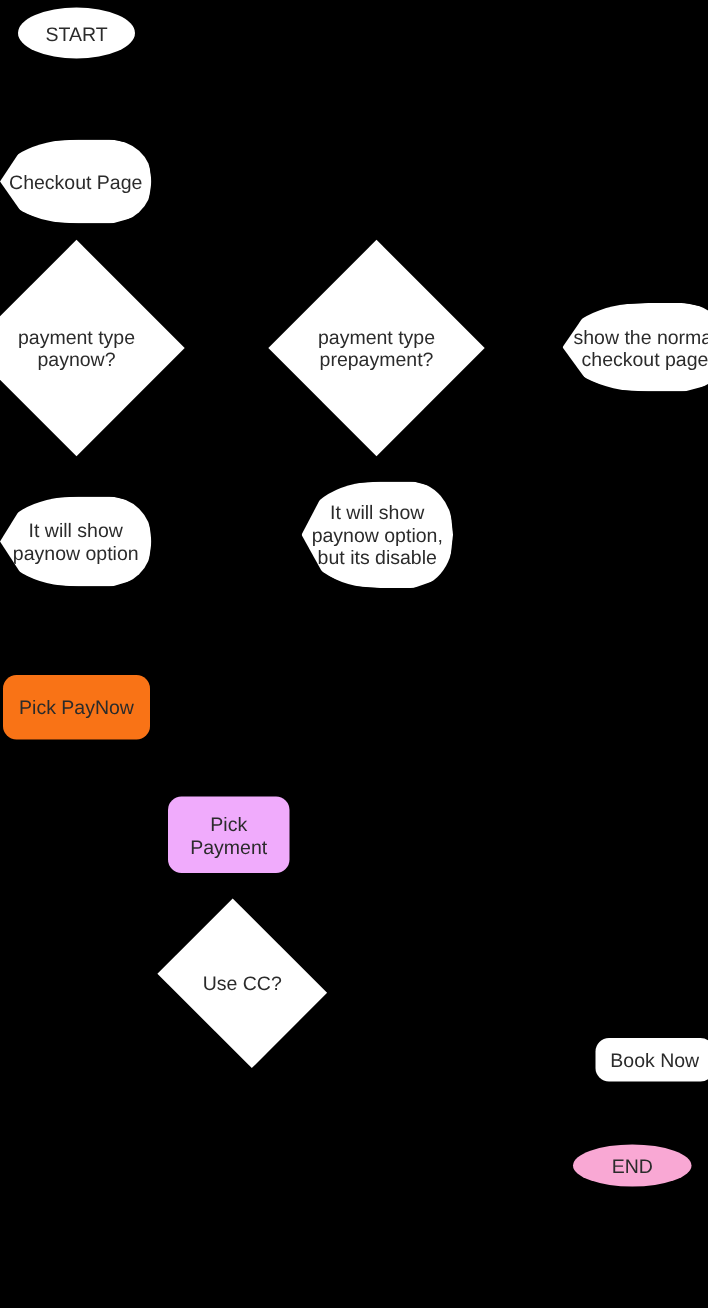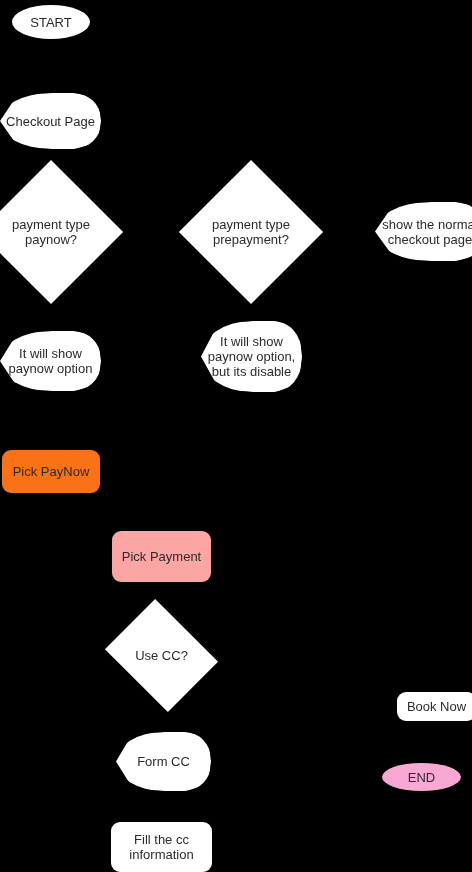--- a/index.html
+++ b/index.html
@@ -100,33 +100,26 @@
 paynow option</span>
     </div>
     <div class="node shape-blob" style="left: 201px; top: 321px; width: 101px; height: 71px; background: rgb(255, 255, 255); color: rgb(43, 43, 43);">
       <span class="node-label">It will show
 paynow option,
 but its disable</span>
     </div>
     <div class="node shape-rounded-rect" style="left: 2px; top: 450px; width: 98px; height: 43px; background: #f97316; color: rgb(43, 43, 43);">
       <span class="node-label">Pick PayNow</span>
     </div>
-    <div class="node shape-rounded-rect" style="left: 112px; top: 531px; width: 99px; height: 51px; background: #fca5a5; color: rgb(43, 43, 43);">
+    <div class="node shape-rounded-rect" style="left: 112px; top: 531px; width: 81px; height: 51px; background: #f0abfc; color: rgb(43, 43, 43);">
       <span class="node-label">Pick Payment</span>
     </div>
     <div class="node shape-diamond" style="left: 117px; top: 620px; width: 89px; height: 71px; color: rgb(43, 43, 43);">
       <div class="diamond-fill" style="background: rgb(255, 255, 255);"></div>
       <span class="node-label">Use CC?</span>
     </div>
     <div class="node shape-rounded-rect" style="left: 397px; top: 692px; width: 79px; height: 29px; background: rgb(255, 255, 255); color: rgb(43, 43, 43);">
       <span class="node-label">Book Now</span>
     </div>
-    <div class="node shape-blob" style="left: 116px; top: 732px; width: 95px; height: 59px; background: rgb(255, 255, 255); color: rgb(43, 43, 43);">
-      <span class="node-label">Form CC</span>
-    </div>
     <div class="node shape-ellipse" style="left: 382px; top: 763px; width: 79px; height: 28px; background: #f9a8d4; color: rgb(43, 43, 43);">
       <span class="node-label">END</span>
-    </div>
-    <div class="node shape-rounded-rect" style="left: 111px; top: 822px; width: 101px; height: 50px; background: rgb(255, 255, 255); color: rgb(43, 43, 43);">
-      <span class="node-label">Fill the cc
-information</span>
     </div>
   </div>
 
 </body></html>

